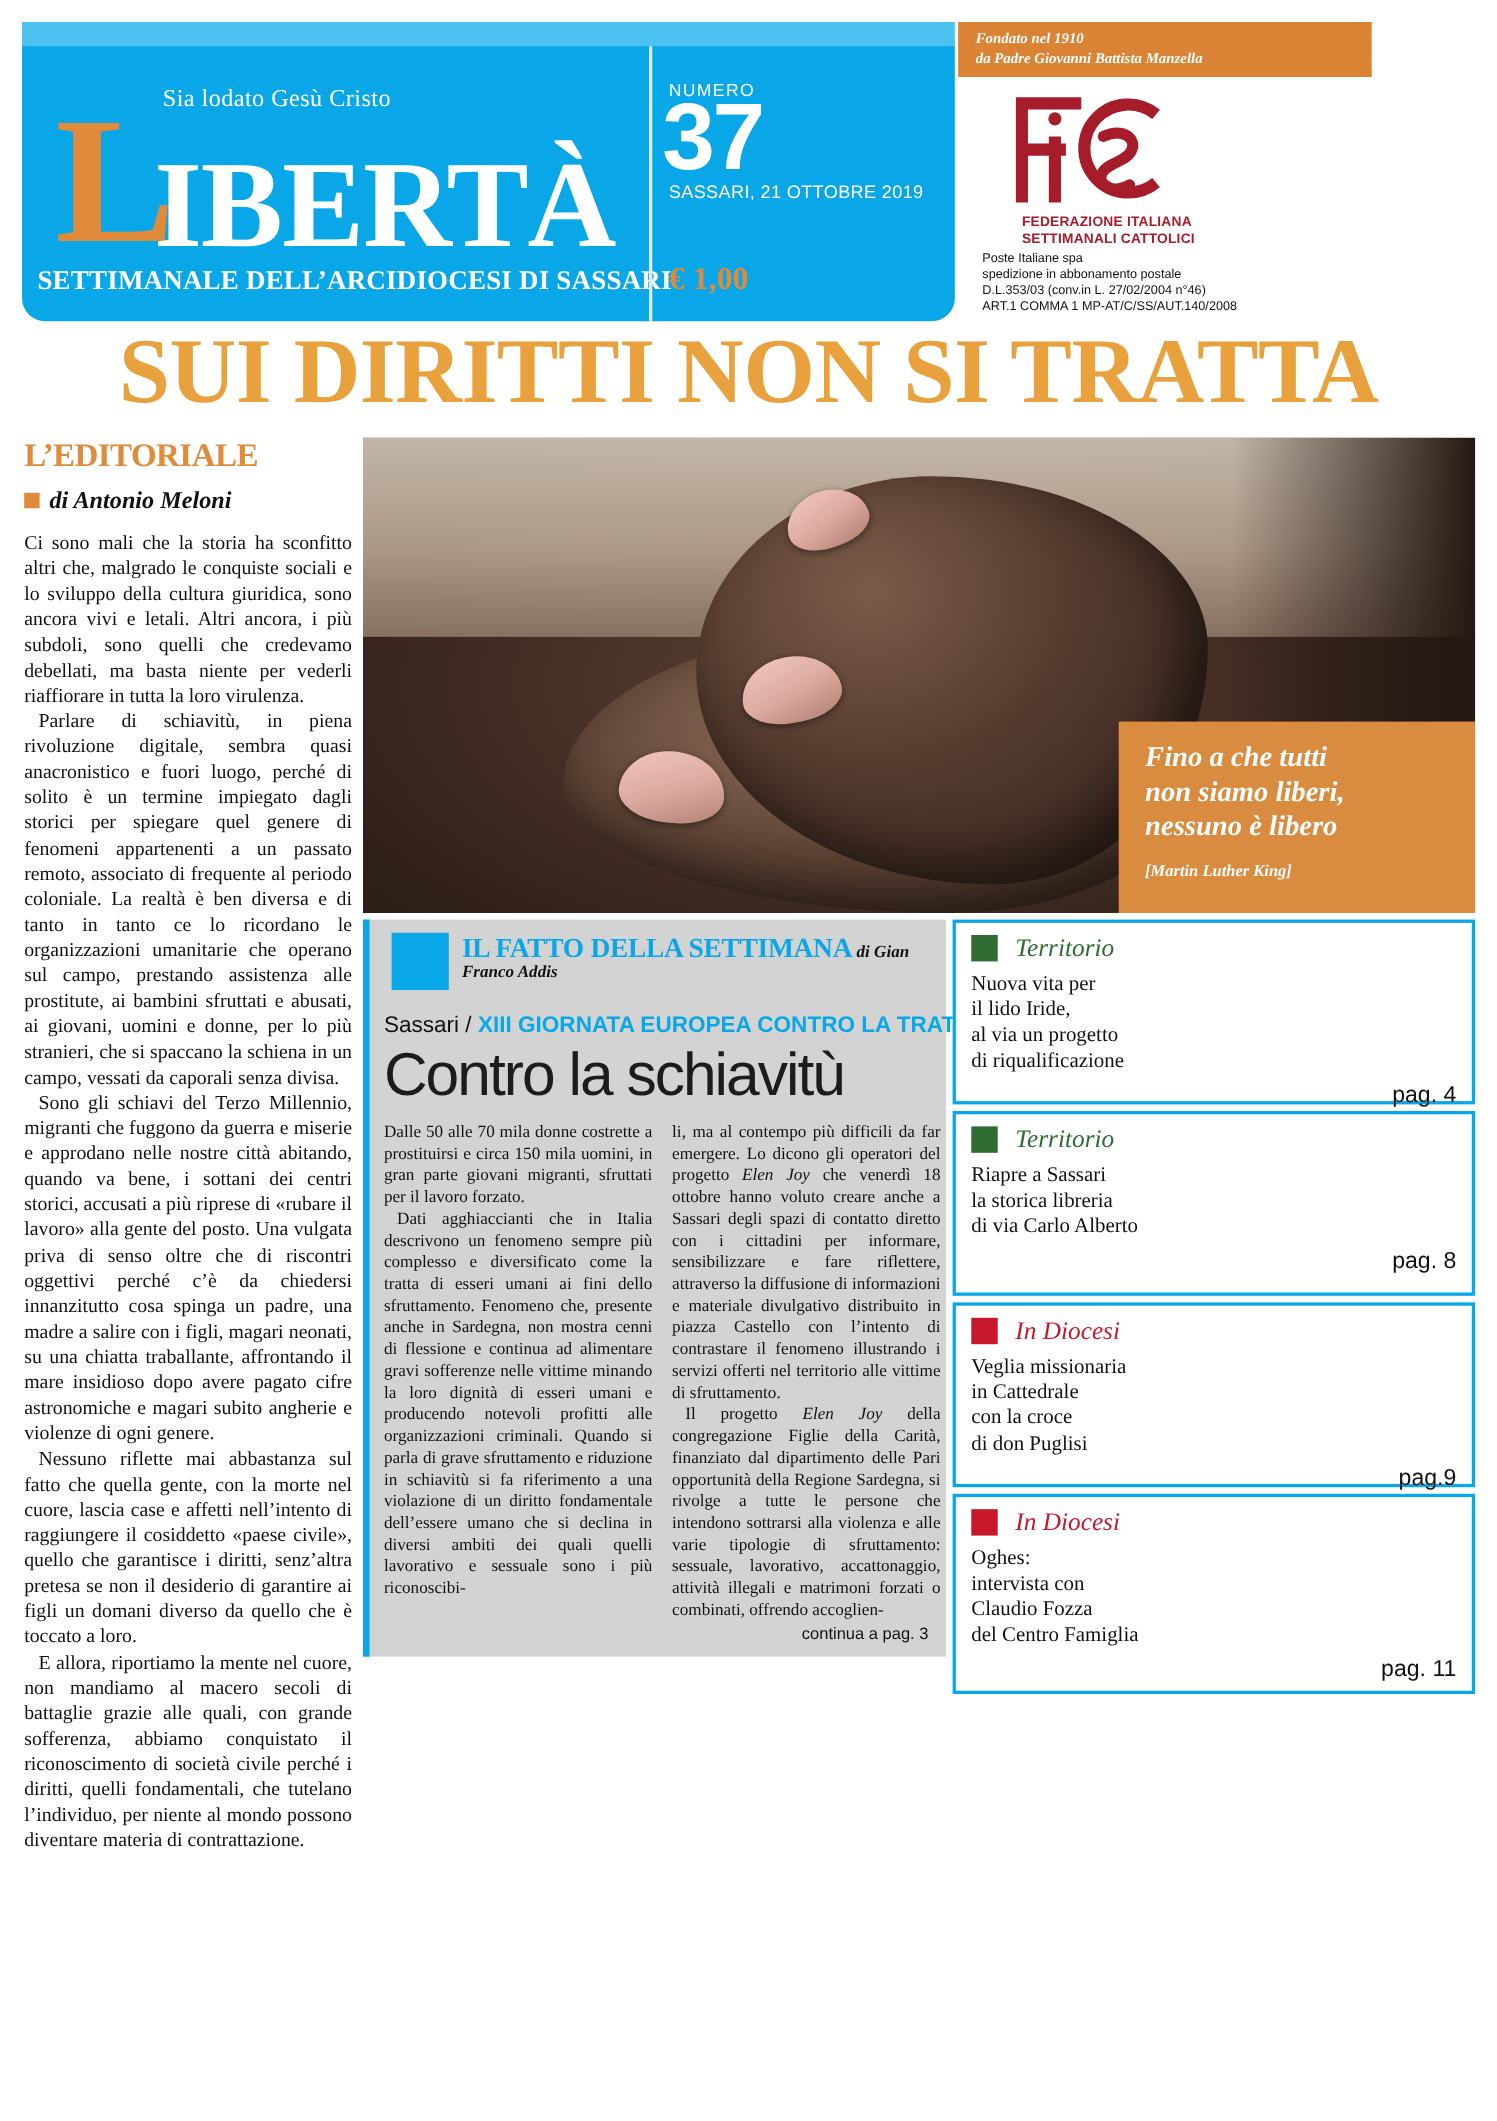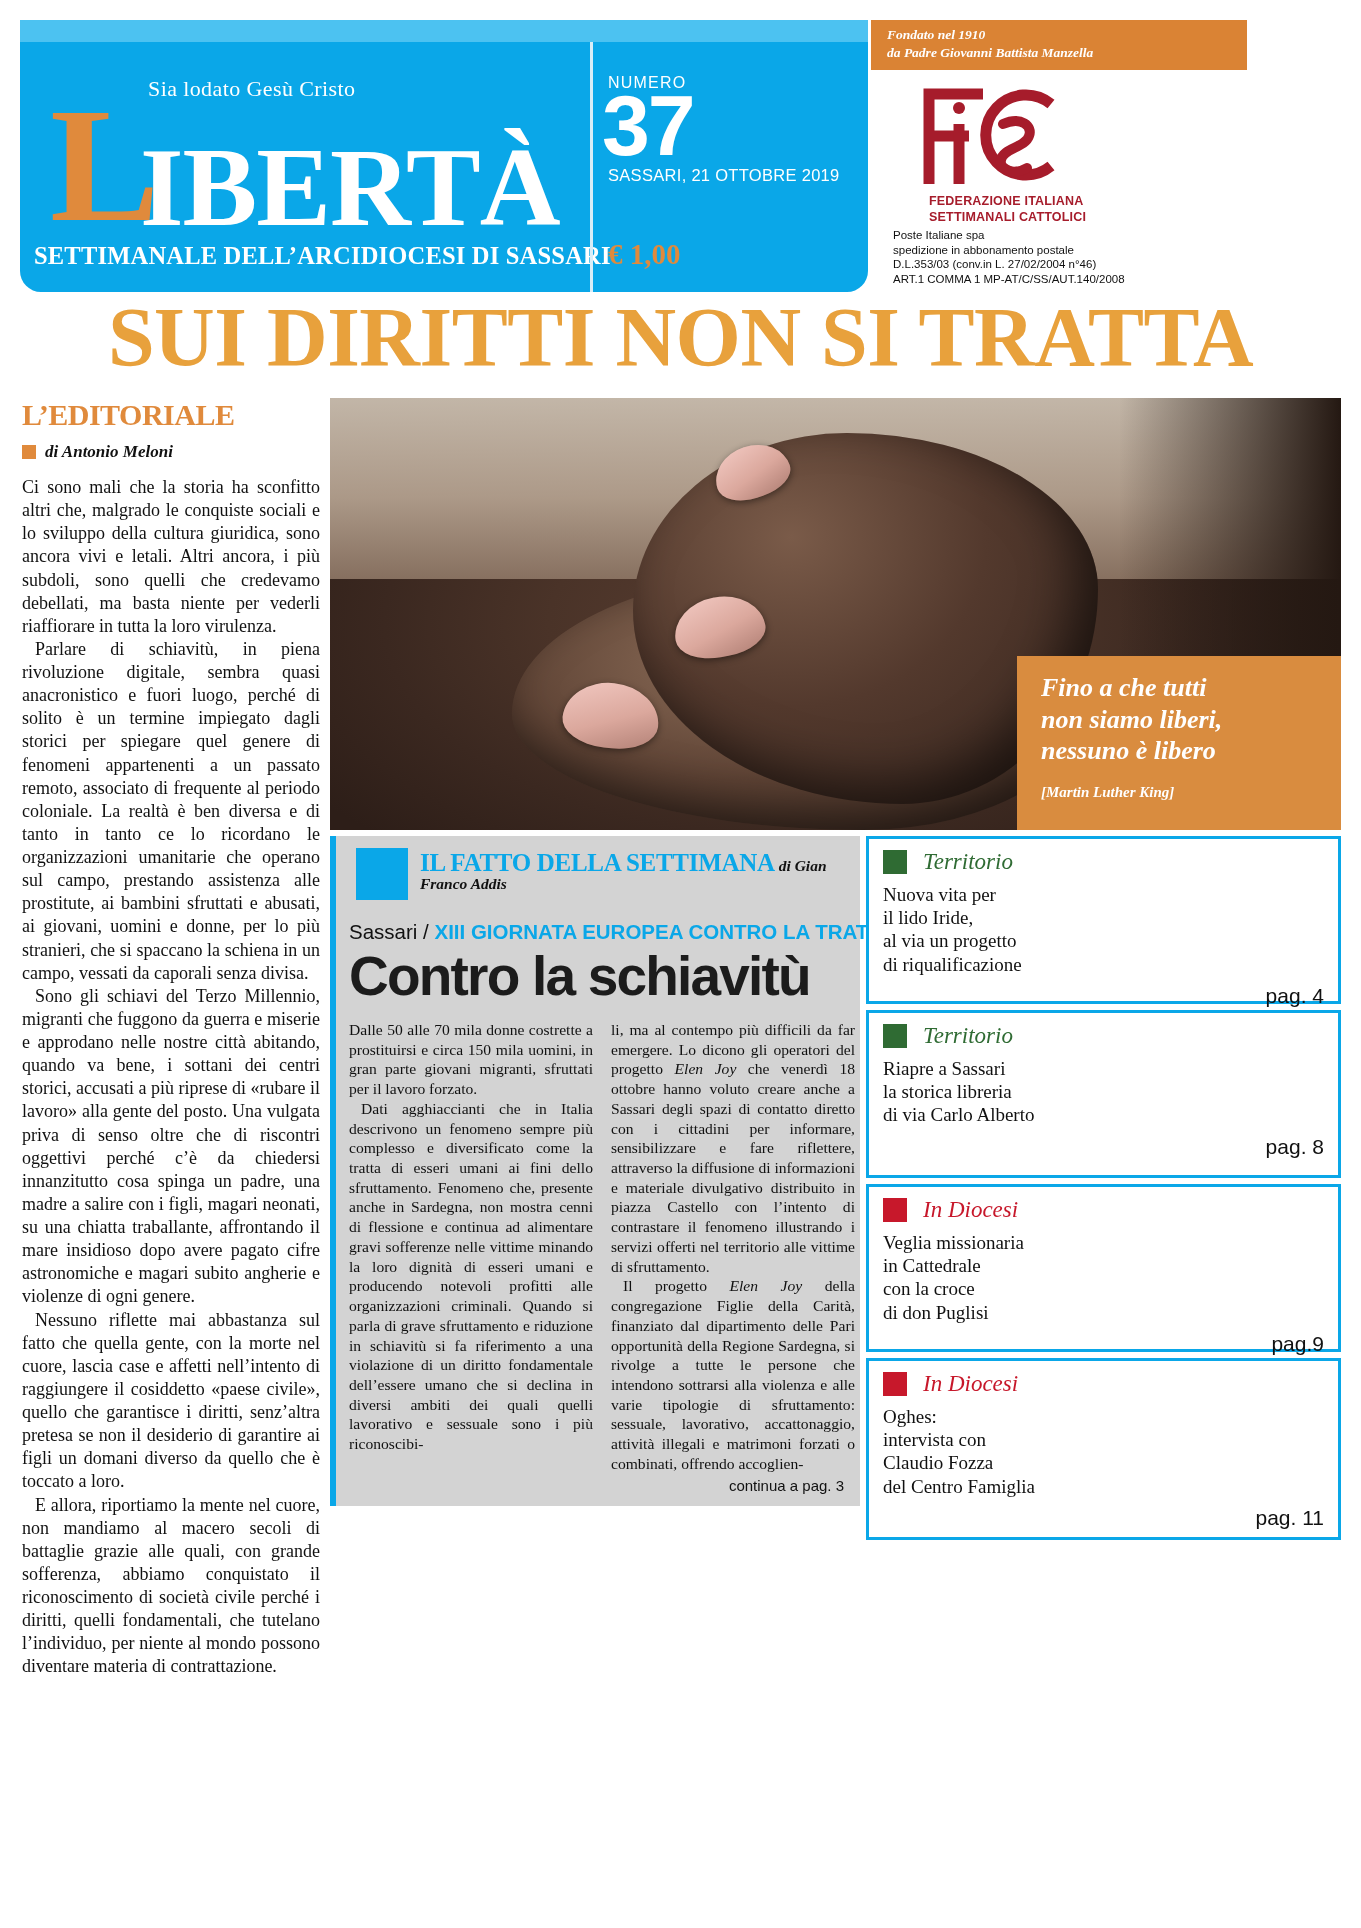--- a/index.html
+++ b/index.html
@@ -48,21 +48,21 @@
   .banner{position:absolute;left:20px;top:296px;width:1321px;height:92px;}
   .banner-text{font-size:84px;font-weight:bold;color:#e8a13c;font-family:"Liberation Serif",serif;
       letter-spacing:-.5px;line-height:1;white-space:nowrap;text-align:center;}
 
   
   .edit-col{position:absolute;left:22px;top:398px;width:298px;}
   .edit-title{font-size:30px;font-weight:bold;color:#e08a3c;font-family:"Liberation Serif",serif;
       letter-spacing:-.5px;}
   .edit-byline{margin-top:10px;display:flex;align-items:center;gap:9px;}
   .edit-bullet{width:14px;height:14px;background:#e08a3c;display:inline-block;}
-  .edit-byline-txt{font-size:17px;font-style:italic;font-weight:bold;font-family:"Liberation Serif",serif;color:#111;}
+  .edit-byline-txt{font-size:22px;font-style:italic;font-weight:bold;font-family:"Liberation Serif",serif;color:#111;}
   .edit-body{margin-top:14px;font-size:18px;line-height:1.285;text-align:justify;color:#111;
       font-family:"Liberation Serif",serif;hyphens:auto;}
   .edit-body p{margin:0;text-indent:13px;}
   .edit-body p.first{text-indent:0;}
 
   
   .photo{position:absolute;left:330px;top:398px;width:1011px;height:432px;overflow:hidden;background:#c2410c;}
   .ph-bg{position:absolute;inset:0;background:
       radial-gradient(ellipse 58% 70% at 46% 52%, #5a3f32 0%, #4a3328 42%, #3b2820 70%, #2d1e18 100%),
       linear-gradient(145deg,#d8cdc0 0%, #bfae9c 22%, #8a7160 48%, #5c4436 75%, #3a2a21 100%);}
@@ -95,21 +95,21 @@
   .ma-kick{position:absolute;left:20px;top:12px;display:flex;align-items:flex-start;gap:12px;}
   .ma-sq{width:52px;height:52px;background:#0aa7e8;flex:none;}
   .ma-kick-txt{padding-top:2px;}
   .ma-kick-title{font-size:25px;font-weight:bold;color:#0aa7e8;font-family:"Liberation Serif",serif;
       letter-spacing:-.3px;line-height:1;}
   .ma-kick-by{margin-top:7px;font-size:15.5px;font-style:italic;font-weight:bold;color:#111;
       font-family:"Liberation Serif",serif;}
   .ma-occhiello{position:absolute;left:13px;top:86px;font-size:20.5px;font-family:"Liberation Sans",sans-serif;
       color:#111;line-height:1;white-space:nowrap;}
   .ma-occhiello b{color:#0aa7e8;font-family:"Liberation Sans",sans-serif;font-weight:bold;}
-  .ma-title{position:absolute;left:13px;top:110px;font-size:55px;font-weight:bold;color:#1c1c1c;
+  .ma-title{position:absolute;left:13px;top:110px;font-size:55px;font-weight:normal;color:#1c1c1c;
       font-family:"Liberation Sans",sans-serif;letter-spacing:-1.8px;line-height:1.1;}
   .ma-cols{position:absolute;left:13px;top:184px;width:506px;display:flex;gap:18px;}
   .ma-col{width:244px;font-size:15.6px;line-height:1.265;text-align:justify;color:#111;
       font-family:"Liberation Serif",serif;hyphens:auto;}
   .ma-col p{margin:0;text-indent:12px;}
   .ma-col p.first{text-indent:0;}
   .ma-col i{font-style:italic;}
   .ma-cont{position:absolute;right:16px;bottom:12px;font-size:15px;font-family:"Liberation Sans",sans-serif;
       color:#111;}
 

